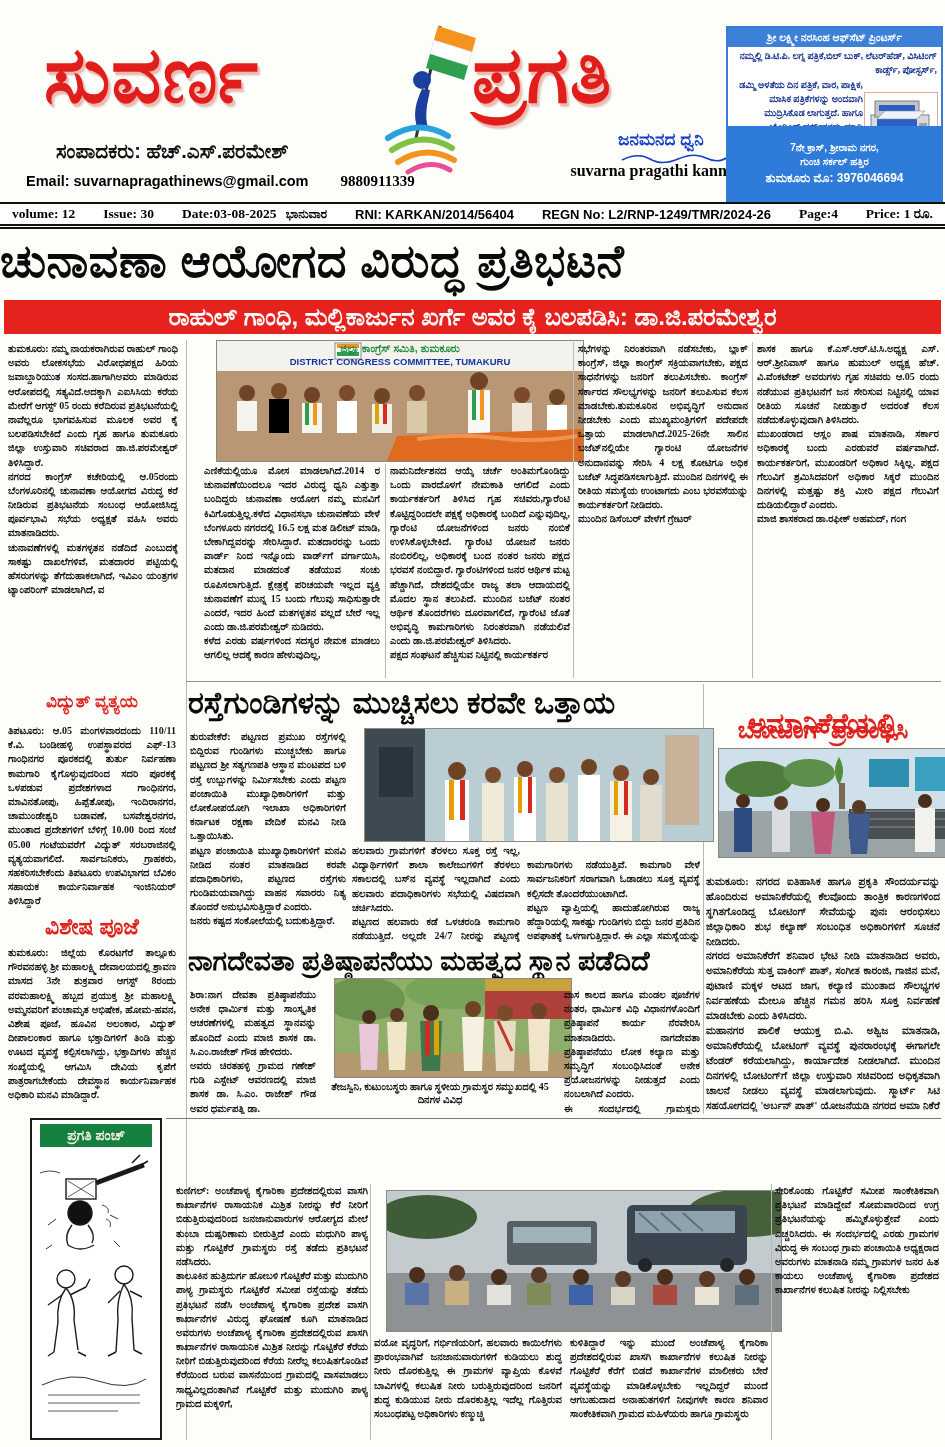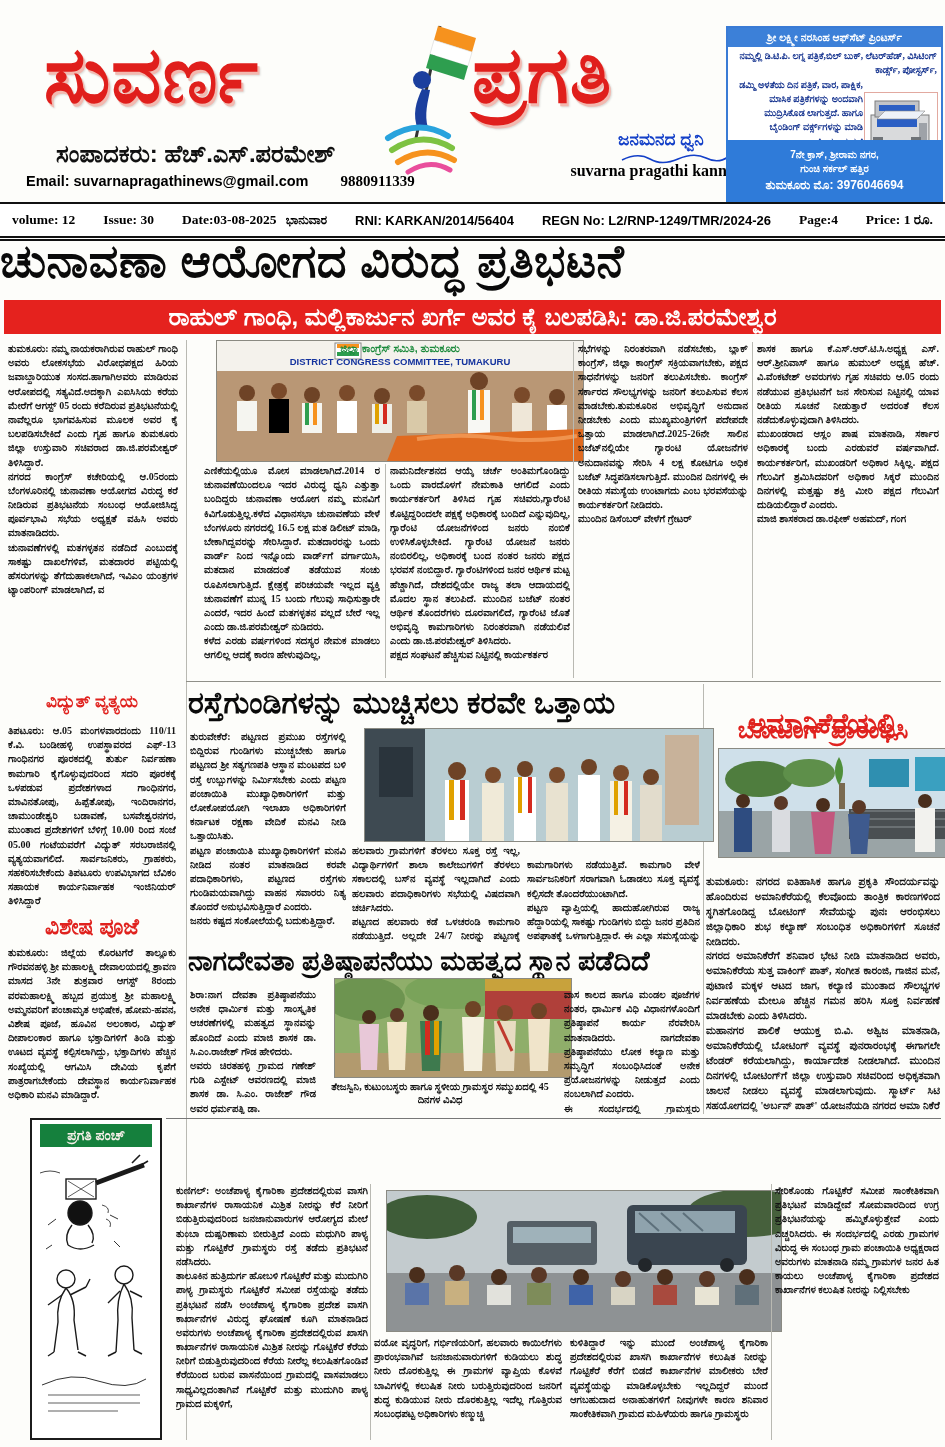--- a/index.html
+++ b/index.html
@@ -17,22 +17,22 @@
            text-align:center;line-height:1.3;}
   
   .mast-title{font-family:"Liberation Sans",sans-serif;font-weight:900;color:#e01f1c;
               font-size:78px;letter-spacing:1px;text-shadow:2px 3px 0 #f2b9b0, 3px 4px 2px #00000022;}
   .ad-box{border:2px solid #3a7bd5;background:#ffffff;}
   .ad-title{background:#3c80d8;color:#fff;font-family:"Liberation Sans",sans-serif;
             font-weight:700;font-size:10.5px;text-align:center;padding:3px 2px;}
   .ad-body{color:#15338f;font-weight:700;font-size:9.5px;line-height:1.5;text-align:right;
            font-family:"Liberation Serif",serif;}
   .ad-foot{background:#2f7bd9;color:#fff;text-align:center;font-weight:700;font-size:10px;
-           line-height:1.45;font-family:"Liberation Sans",sans-serif;padding:7px 0;margin-top:20px;}
-  .infobar{display:flex;justify-content:space-between;align-items:center;padding:8px 12px;
+           line-height:1.45;font-family:"Liberation Sans",sans-serif;padding:14px 0;margin-top:20px;}
+  .infobar{display:flex;justify-content:space-between;align-items:center;padding:2px 12px;
            font-family:"Liberation Serif",serif;font-weight:700;font-size:13.5px;color:#000;
            border-top:2px solid #111;border-bottom:5px double #111;background:#fff;}
   .kicker{background:#e5221e;color:#ffffff;font-family:"Liberation Sans",sans-serif;
           font-weight:900;text-align:center;}
   .cartoon-box{border:2px solid #1c1c1c;background:#fff;}
   .cartoon-title{background:#15803d;color:#f5efe8;font-family:"Liberation Sans",sans-serif;
                  font-weight:900;font-size:14px;text-align:center;padding:3px 6px;margin:4px auto 2px auto;width:100px;}
 </style>
 </head>
 <body>
@@ -51,21 +51,21 @@
         <polygon points="52,36 90,48 86,62 48,50" fill="#2e9e4f"></polygon>
         <circle cx="44" cy="62" r="9" fill="#1b3f9e"></circle>
         <path d="M44 71 C38 84 34 96 40 112 L50 110 C46 96 50 84 52 72 Z" fill="#1b3f9e"></path>
         <path d="M10 120 Q40 100 70 118" stroke="#29a3dd" stroke-width="6" fill="none" stroke-linecap="round"></path>
         <path d="M14 132 Q44 112 74 130" stroke="#7dc242" stroke-width="6" fill="none" stroke-linecap="round"></path>
         <path d="M20 144 Q48 126 76 142" stroke="#f6921e" stroke-width="6" fill="none" stroke-linecap="round"></path>
         <path d="M30 154 Q52 140 72 152" stroke="#e94e9c" stroke-width="5" fill="none" stroke-linecap="round"></path>
       </svg>
     </div>
 
-    <div class="abs" style="left:56px;top:140px;font-family:'Liberation Sans',sans-serif;font-weight:900;font-size:24px;color:#111;text-align:center;">ಸಂಪಾದಕರು: ಹೆಚ್.ಎಸ್.ಪರಮೇಶ್</div>
+    <div class="abs" style="left:56px;top:140px;font-family:'Liberation Sans',sans-serif;font-weight:900;font-size:20px;color:#111;text-align:center;">ಸಂಪಾದಕರು: ಹೆಚ್.ಎಸ್.ಪರಮೇಶ್</div>
 
     <div class="abs" style="left:26px;top:172px;width:540px;">
       <span style="font-family:'Liberation Sans',sans-serif;font-weight:900;font-size:14.5px;color:#000;">Email: suvarnapragathinews@gmail.com</span>
       <span style="font-family:'Liberation Serif',serif;font-weight:900;font-size:15px;color:#000;margin-left:28px;">9880911339</span>
     </div>
 
     <div class="abs" style="left:618px;top:130px;font-family:'Liberation Sans',sans-serif;font-weight:900;font-size:17px;color:#1440c8;">ಜನಮನದ ಧ್ವನಿ</div>
     <div class="abs" style="left:620px;top:150px;">
       <svg width="110" height="16" viewBox="0 0 110 16">
           <path d="M2 10 Q18 2 30 9 T58 9 T86 8 T108 7" stroke="#1440c8" stroke-width="1.6" fill="none"></path>

